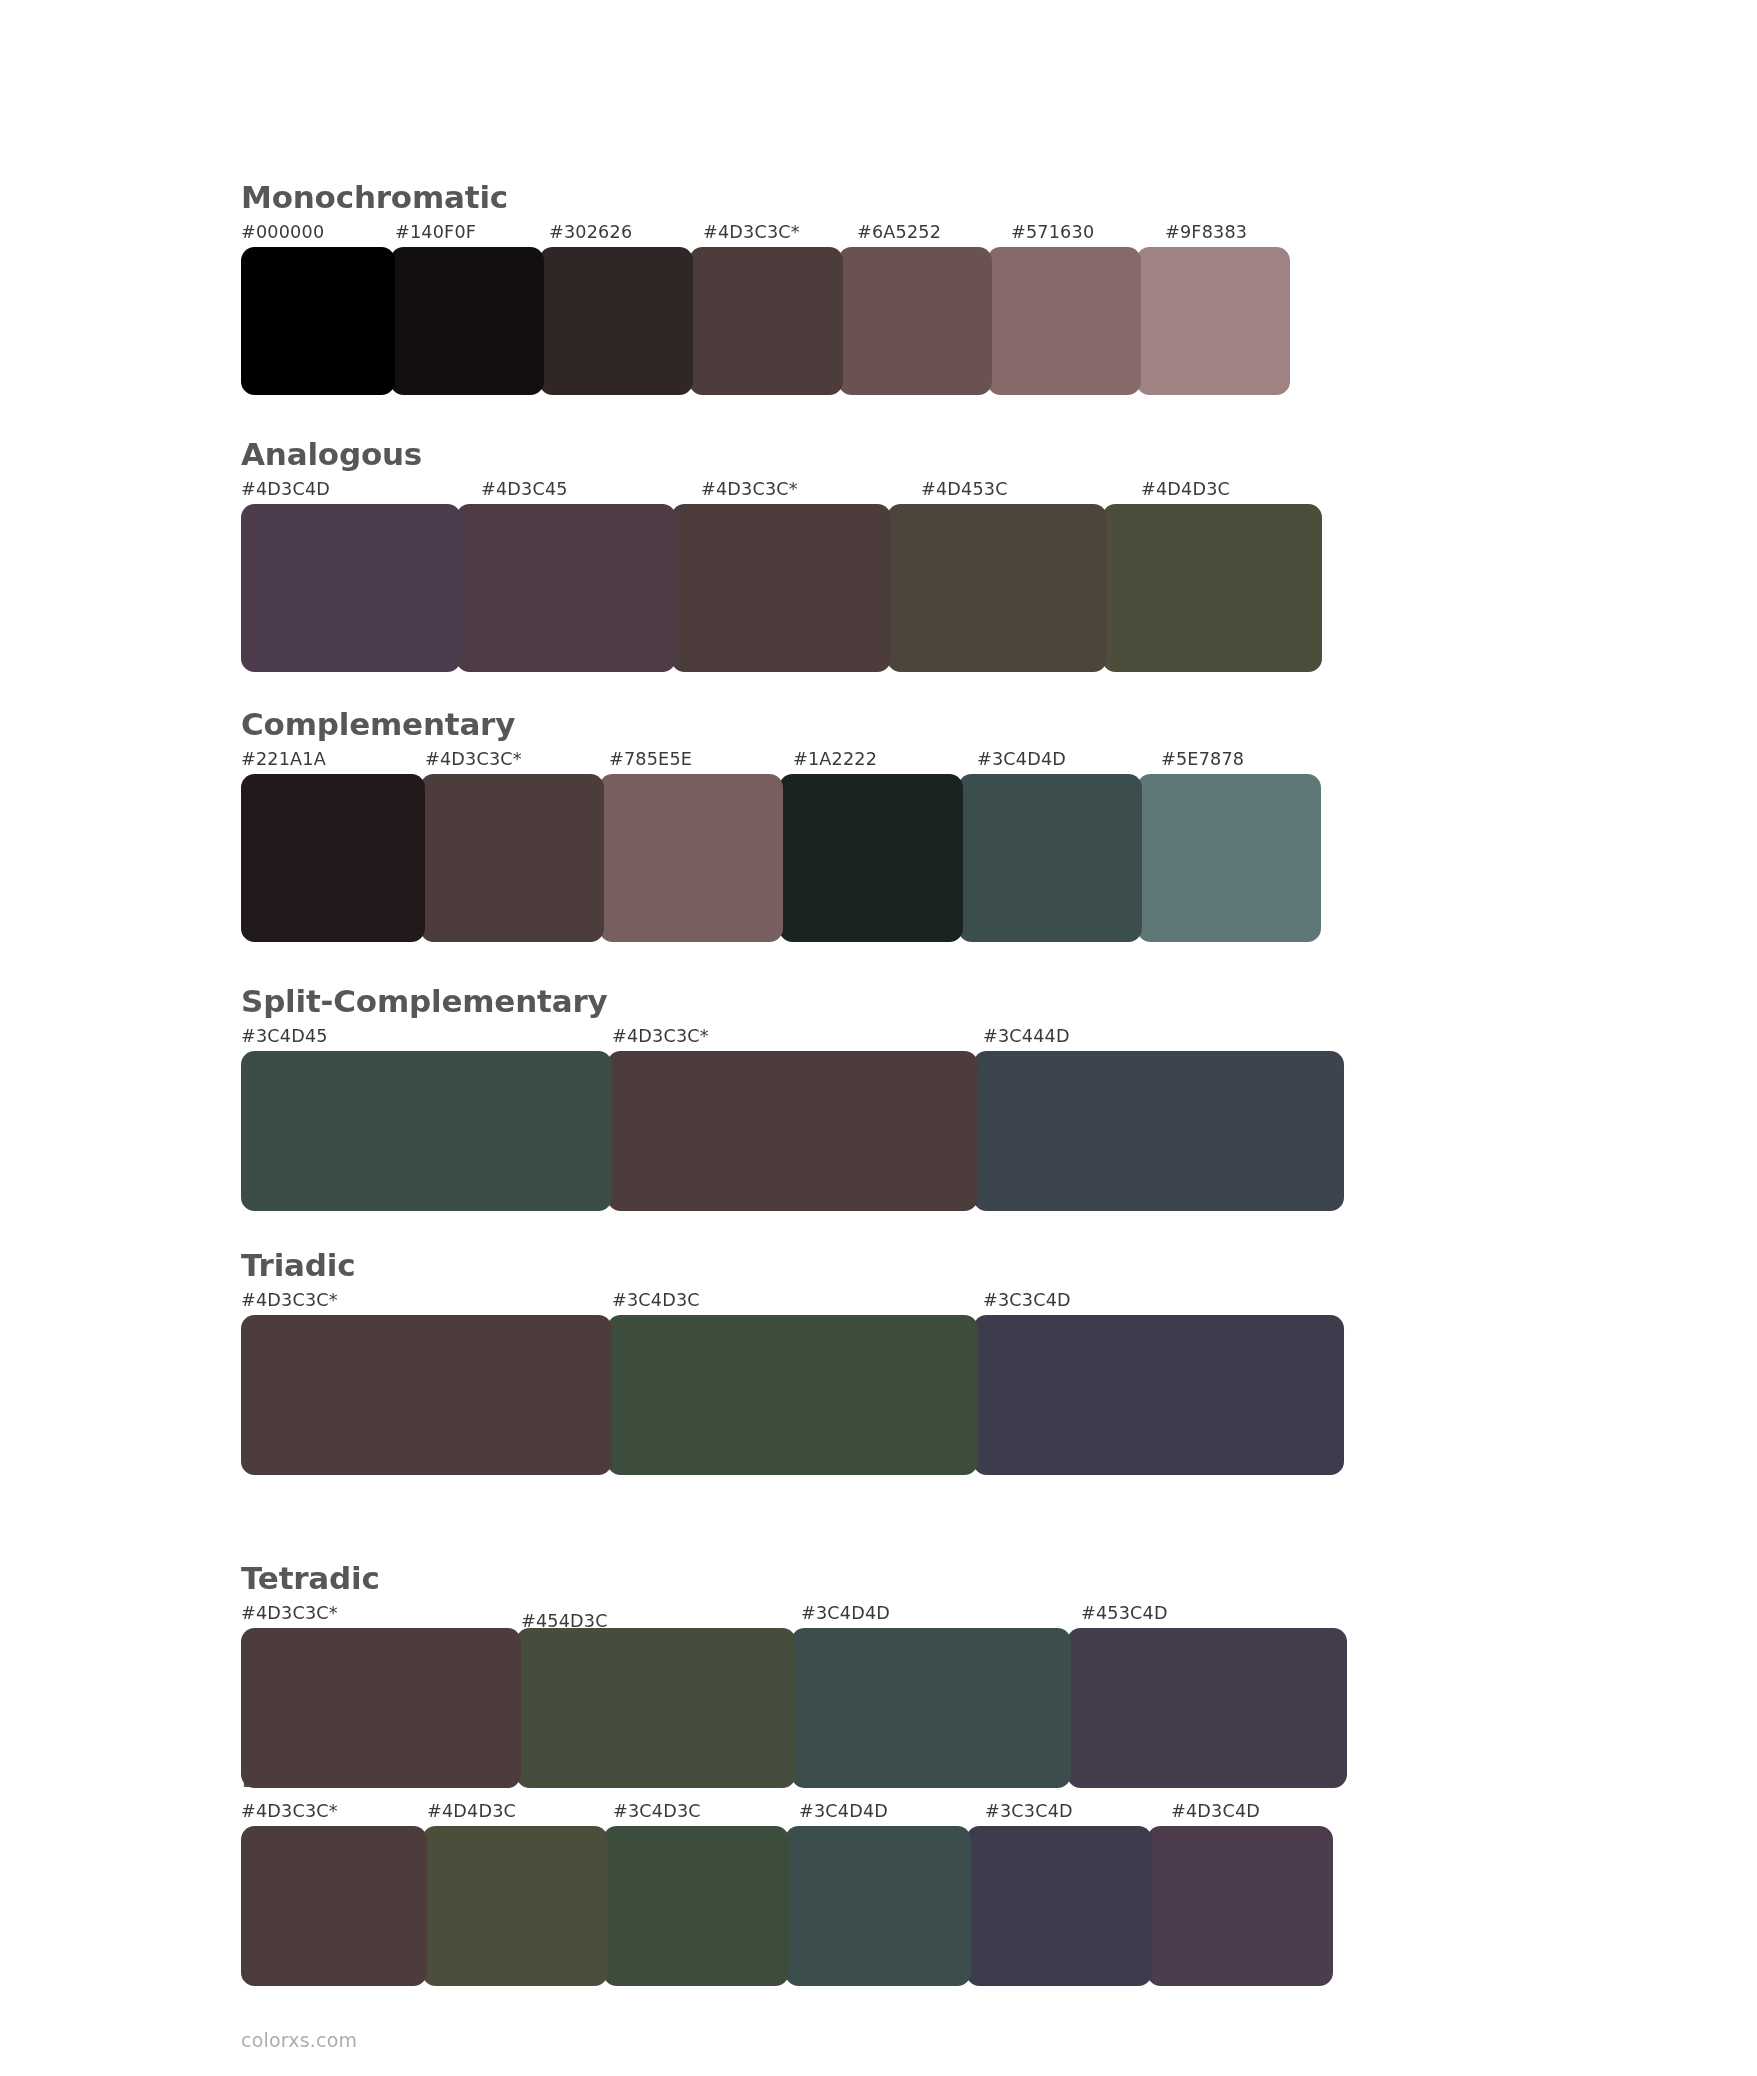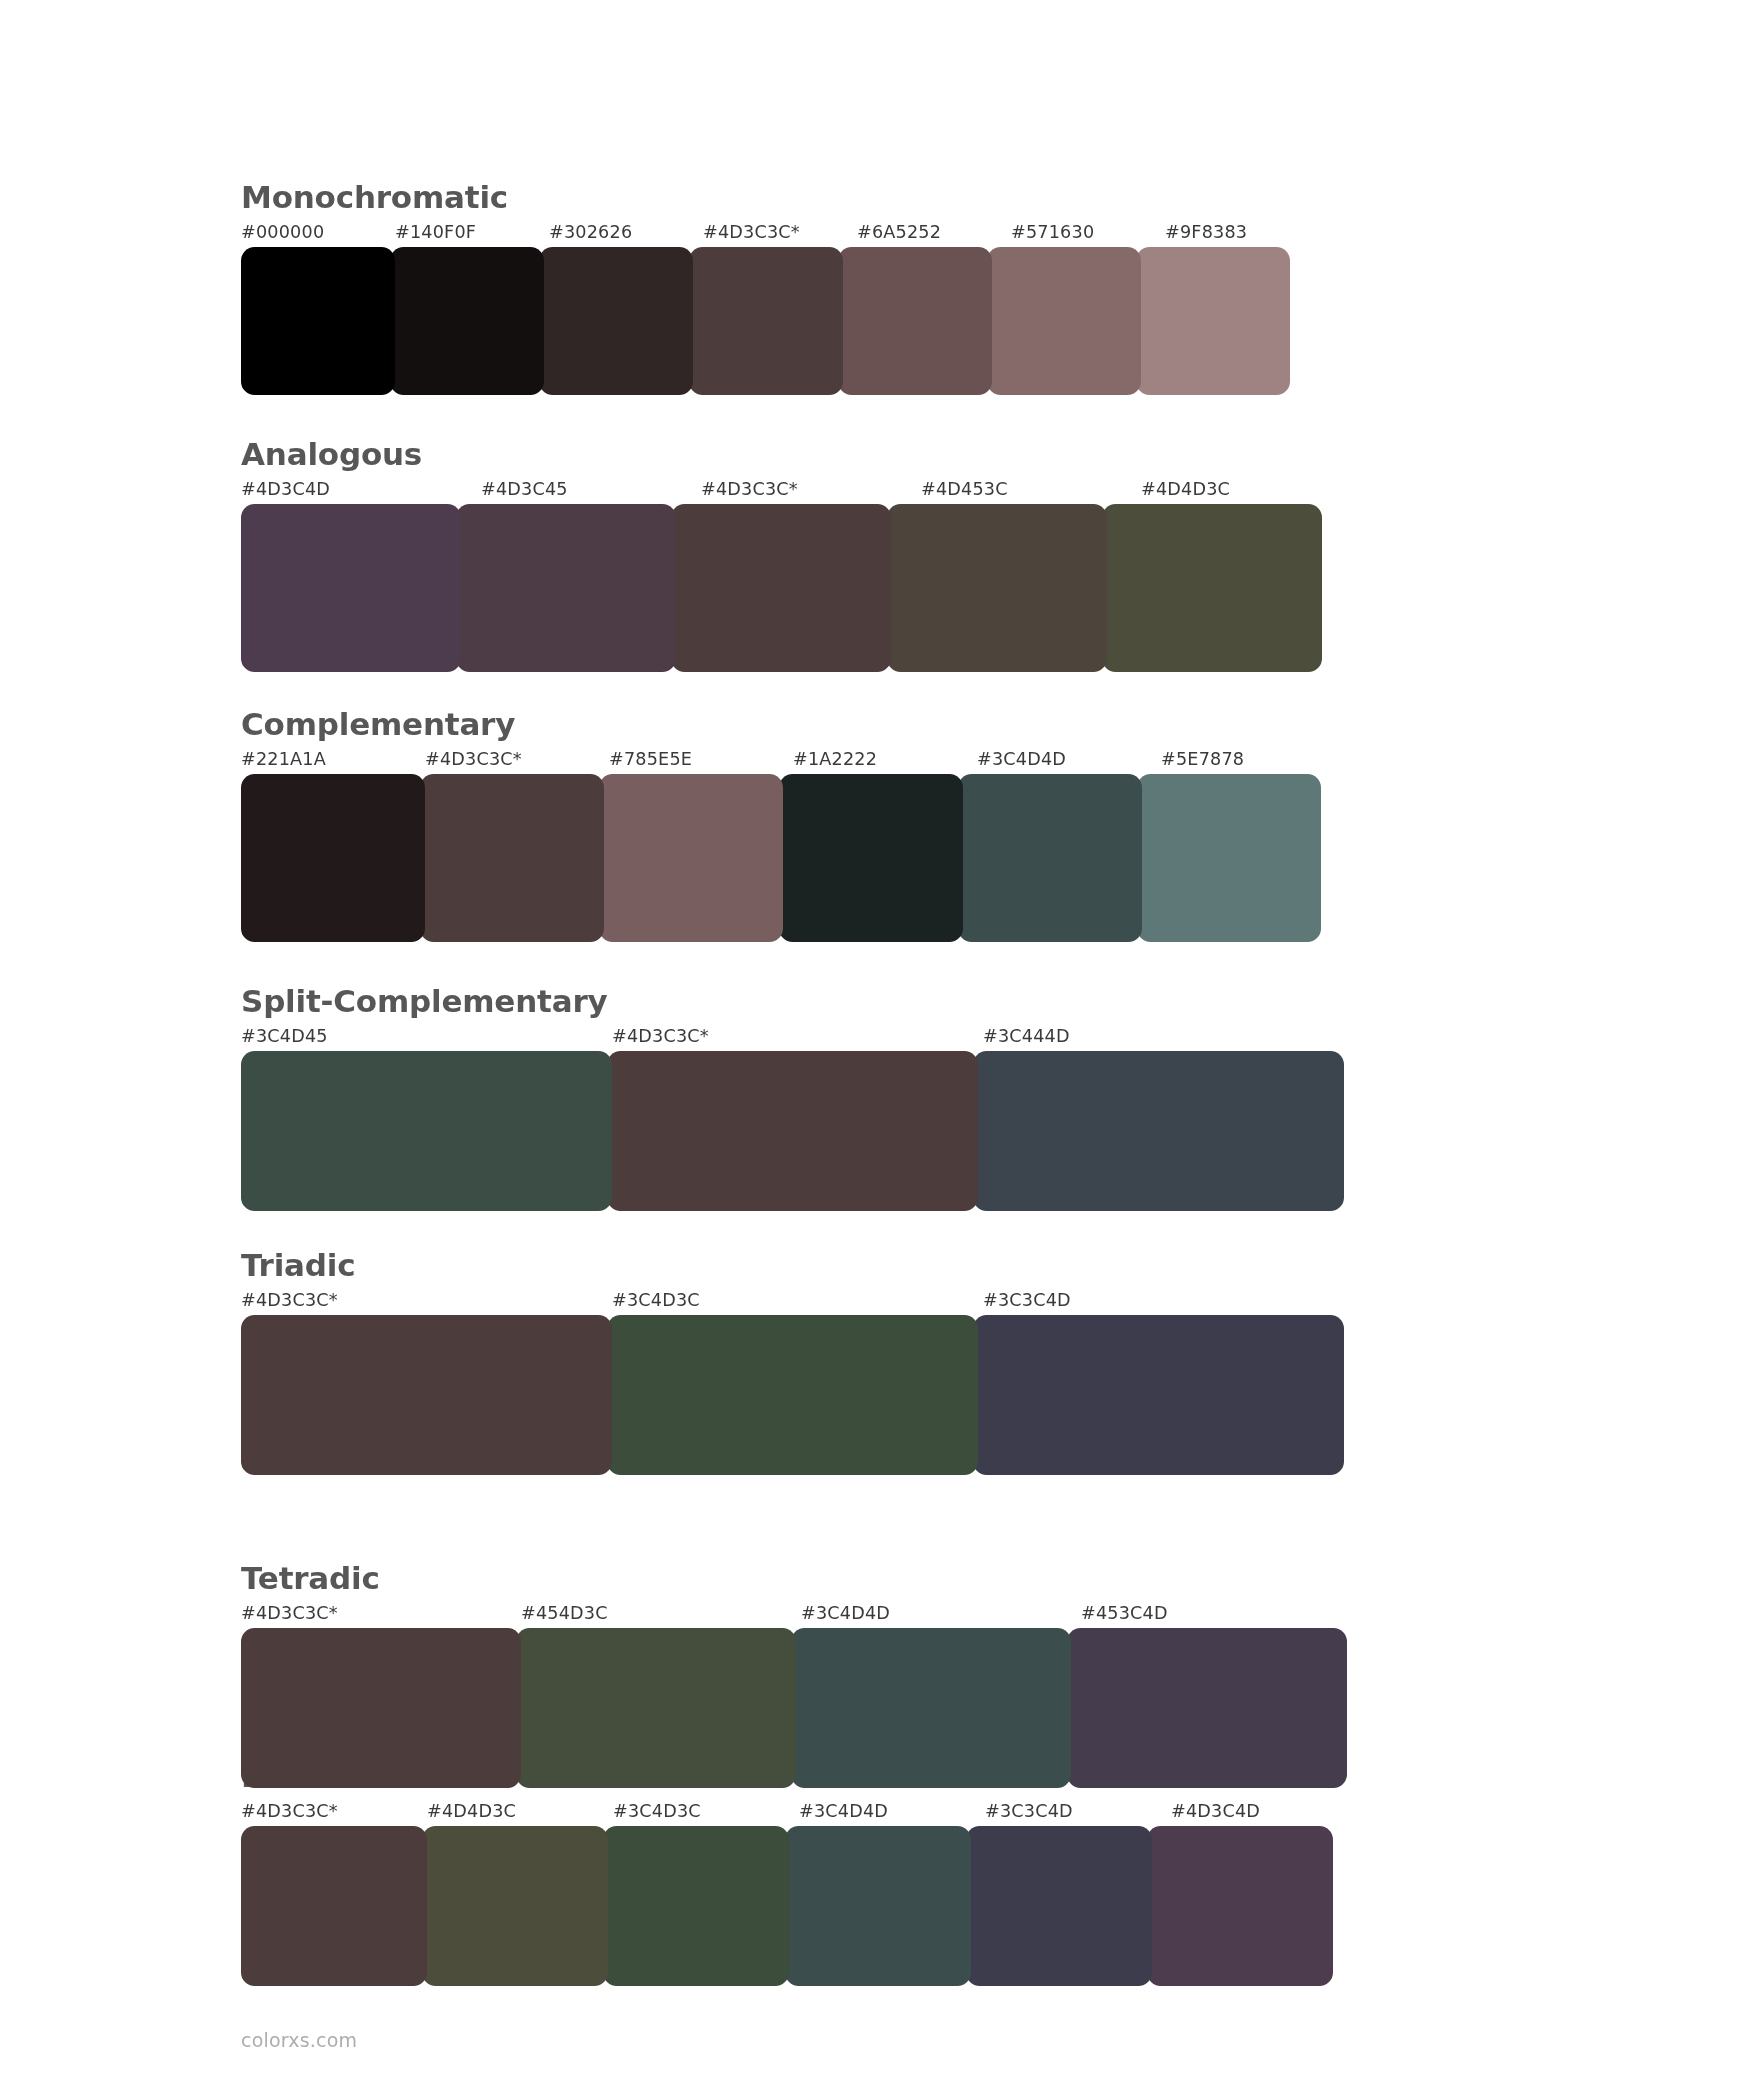--- a/index.html
+++ b/index.html
@@ -207,21 +207,21 @@
         <div class="swatches-row" style="height: 160px;">
           <div class="swatch" title="#4D3C3C*" style="width: 371px; height: 160px; background: rgb(77, 60, 60); z-index: 3;"></div>
           <div class="swatch" title="#3C4D3C" style="width: 371px; height: 160px; background: rgb(60, 77, 60); z-index: 2;"></div>
           <div class="swatch" title="#3C3C4D" style="width: 371px; height: 160px; background: rgb(60, 60, 77); z-index: 1;"></div>
         </div>
       </div>
       <div class="section" style="position: absolute; left: 0px; top: 1381px; height: 225px; width: 1566px;">
         <div class="section-heading">Tetradic</div>
         <div class="labels-row">
           <div class="swatch-label" style="width: 280px;">#4D3C3C*</div>
-          <div class="swatch-label" style="width: 280px;">#454D3C</div>
+          <div class="swatch-label" style="width: 280px; margin-top: 8px;">#454D3C</div>
           <div class="swatch-label" style="width: 280px;">#3C4D4D</div>
           <div class="swatch-label" style="width: 280px;">#453C4D</div>
         </div>
         <div class="swatches-row" style="height: 160px;">
           <div class="swatch" title="#4D3C3C*" style="width: 280px; height: 160px; background: rgb(77, 60, 60); z-index: 4;"></div>
           <div class="swatch" title="#454D3C" style="width: 280px; height: 160px; background: rgb(69, 77, 60); z-index: 3;"></div>
           <div class="swatch" title="#3C4D4D" style="width: 280px; height: 160px; background: rgb(60, 77, 77); z-index: 2;"></div>
           <div class="swatch" title="#453C4D" style="width: 280px; height: 160px; background: rgb(69, 60, 77); z-index: 1;"></div>
         </div>
       </div>

